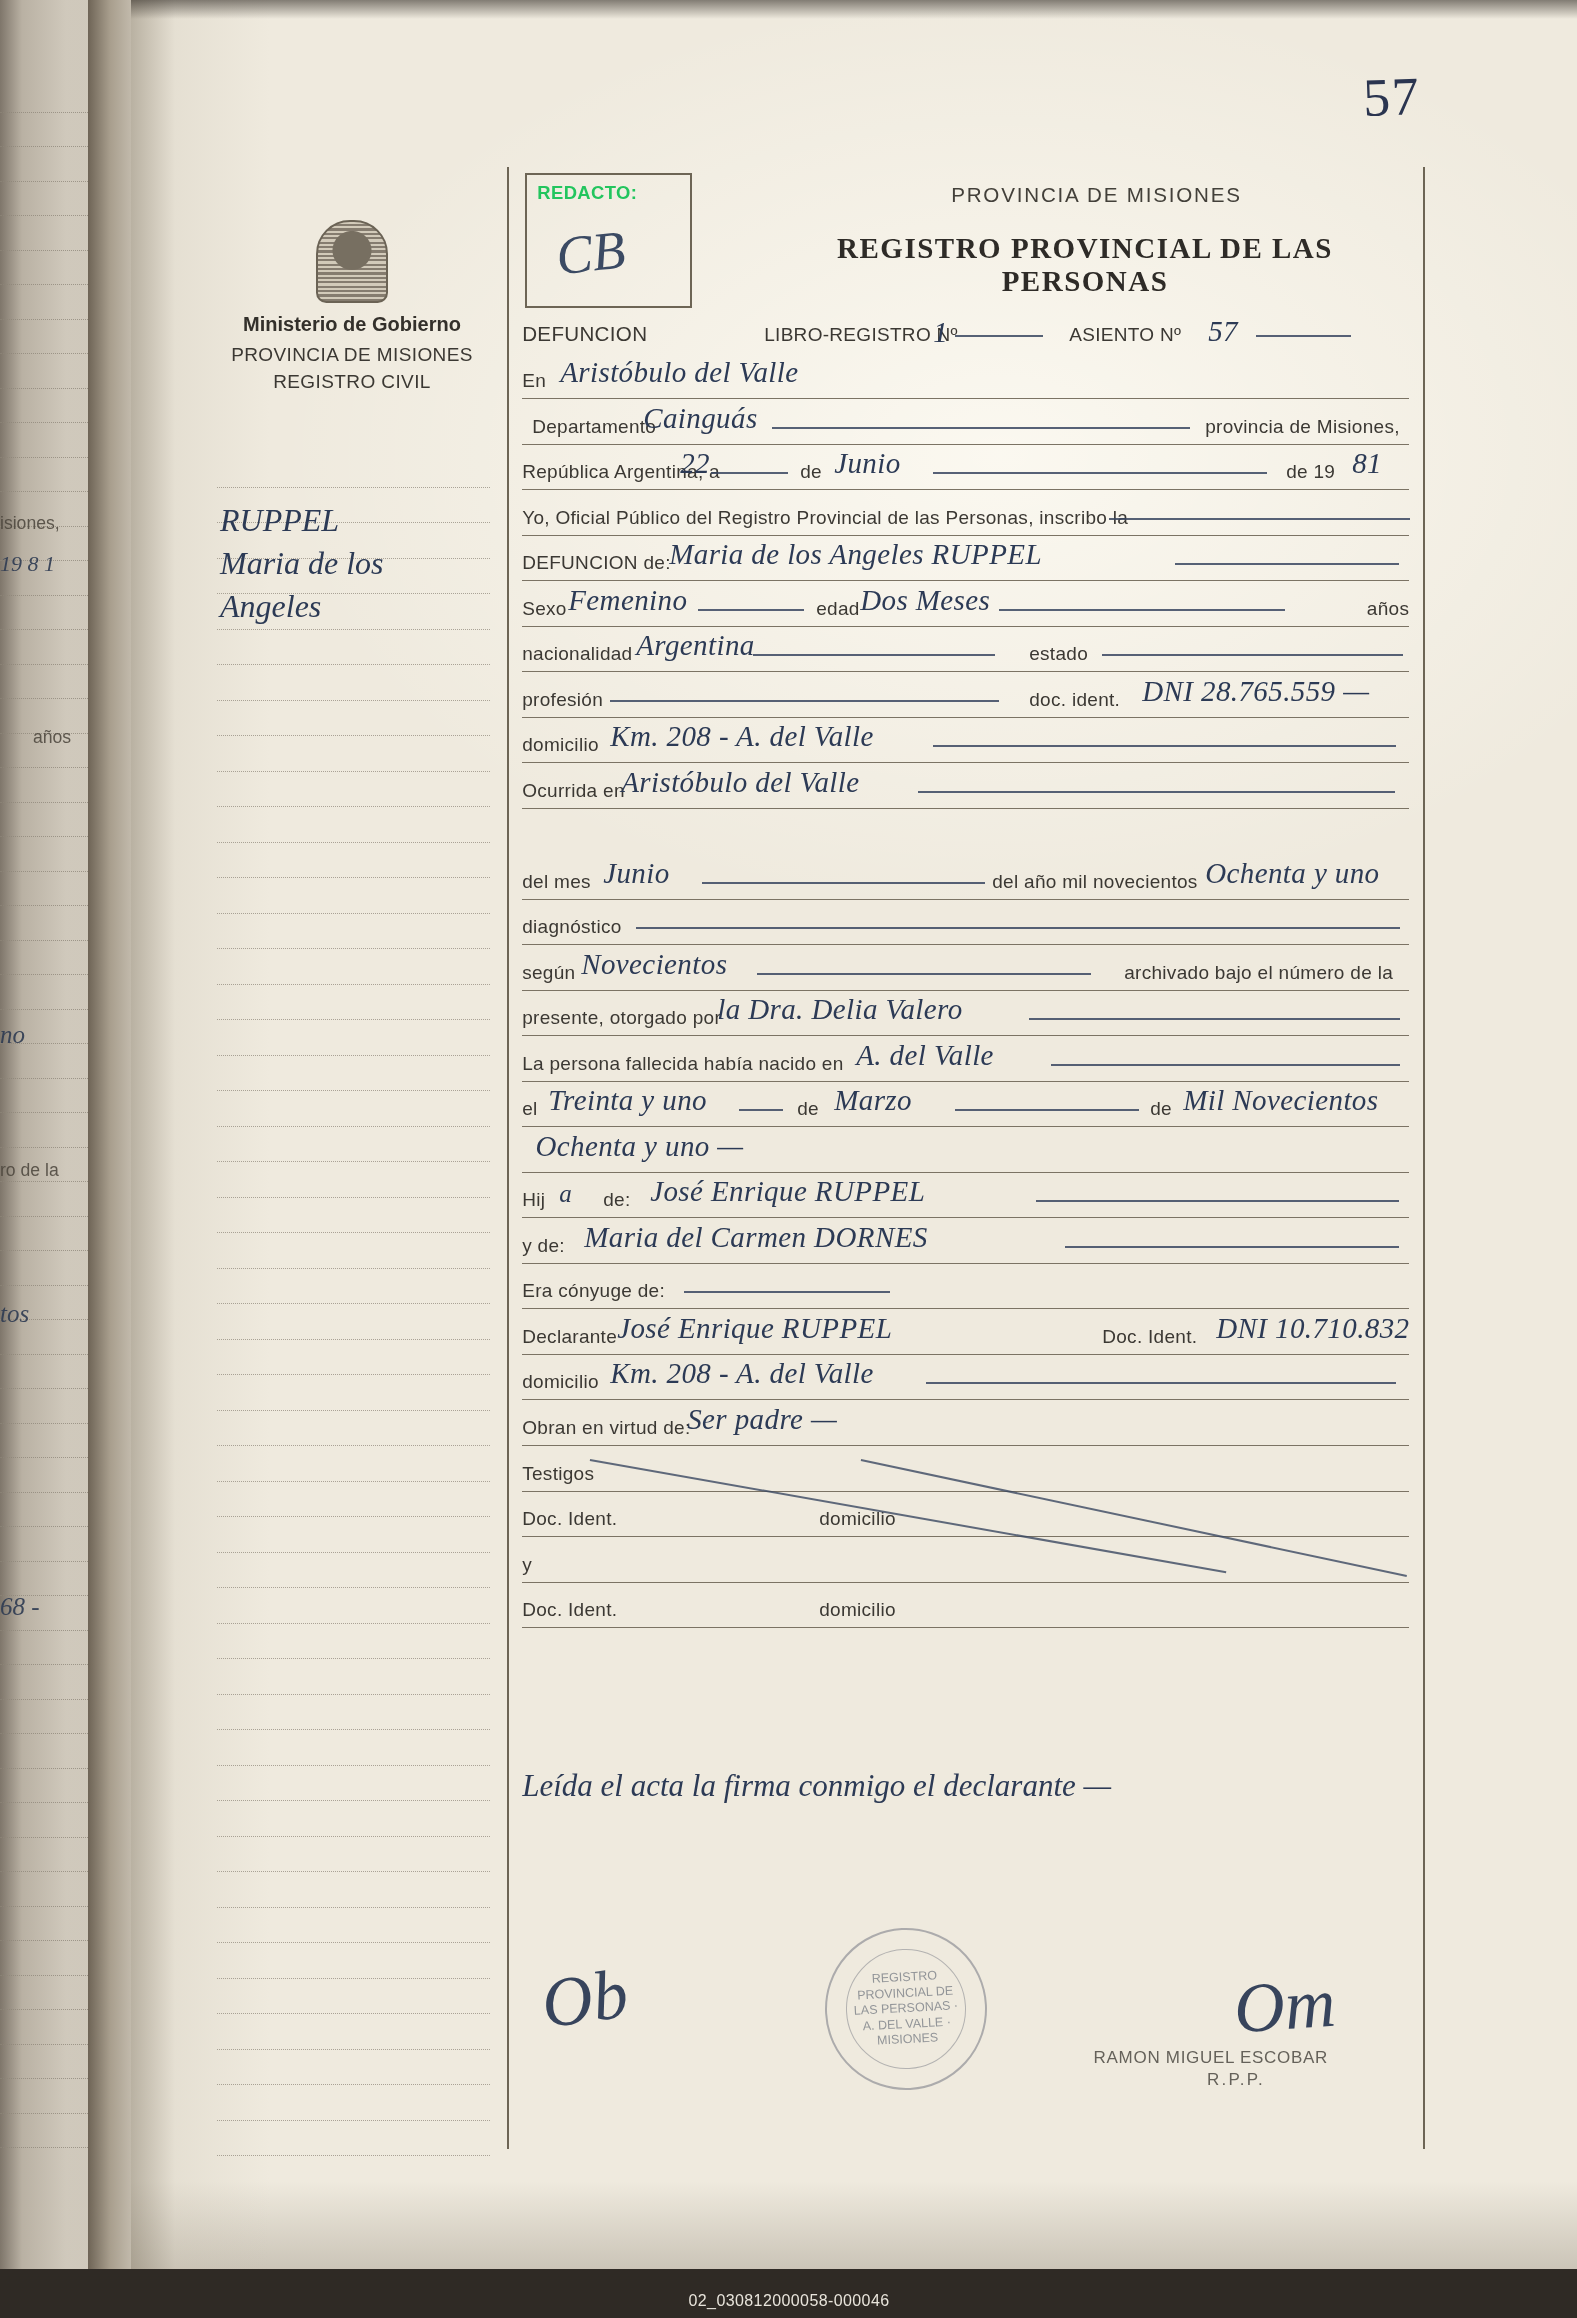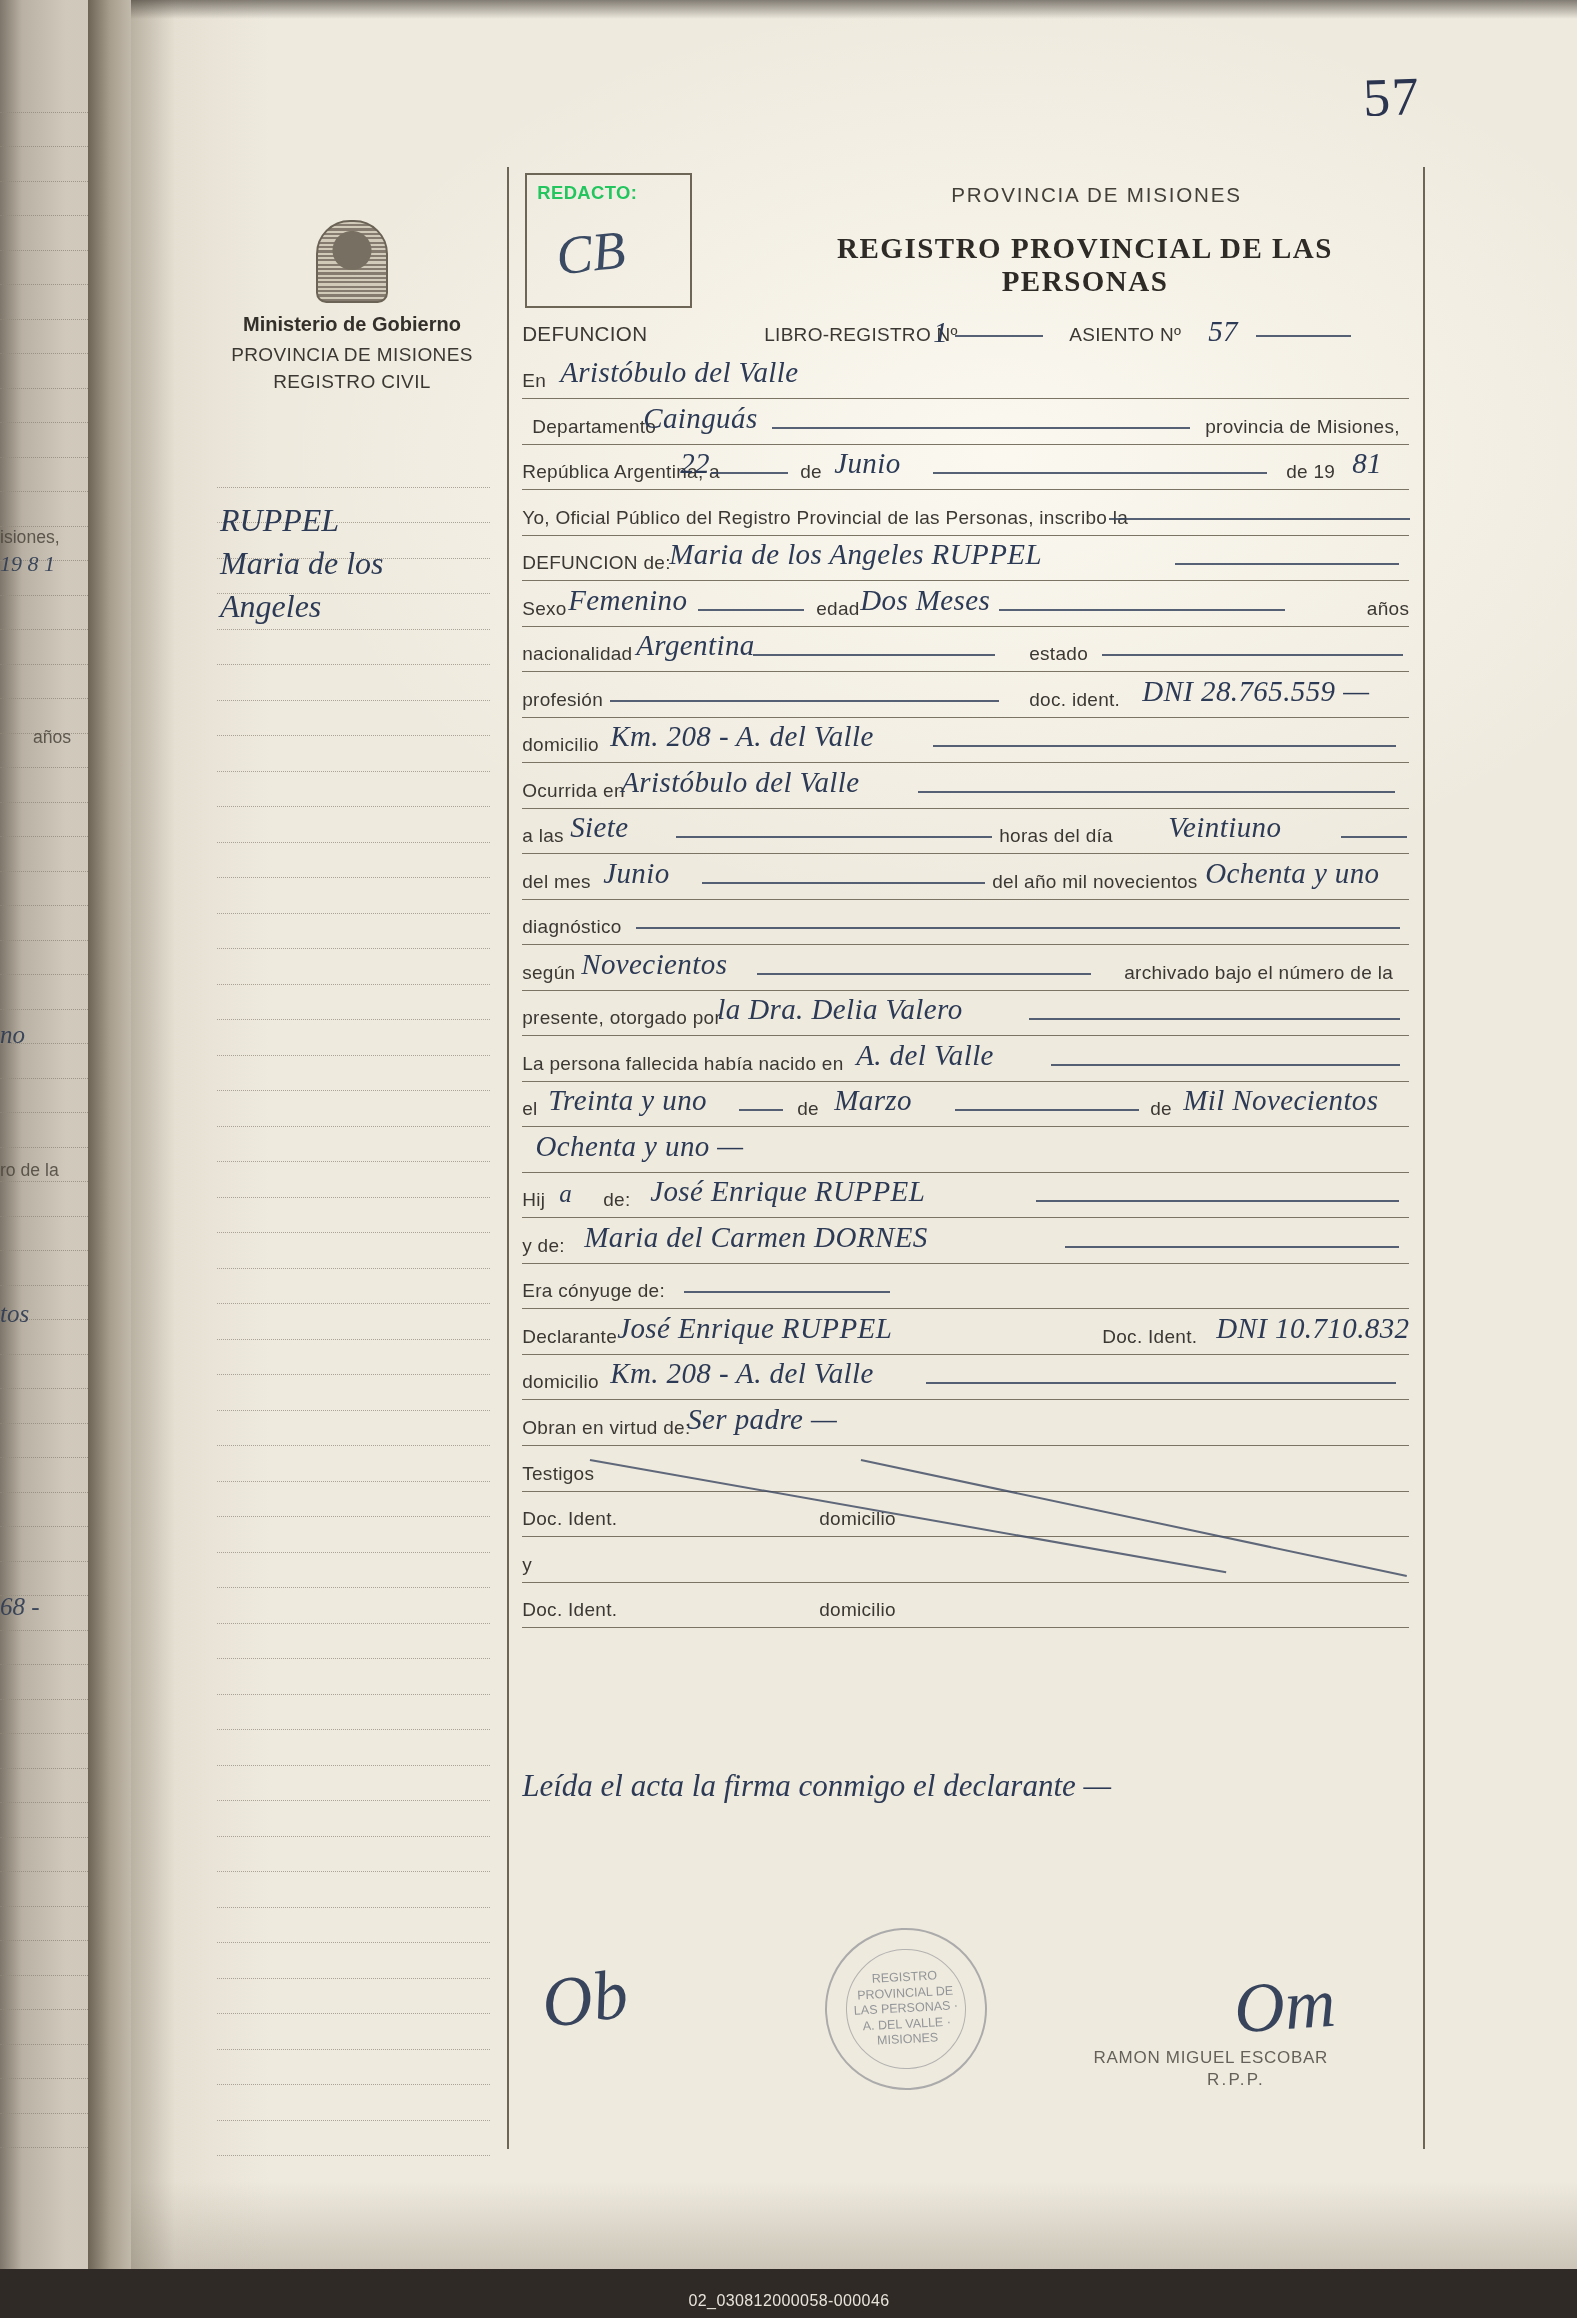--- a/index.html
+++ b/index.html
@@ -256,21 +256,21 @@
     <div class="lp-line"></div>
       <div class="lp-line"></div>
       <div class="lp-line"></div>
     <div class="lp-line"></div>
       <div class="lp-line"></div>
       <div class="lp-line"></div>
     <div class="lp-line"></div>
       <div class="lp-line"></div>
       <div class="lp-line"></div>
   </div>
-  <div class="lp-text" style="left:0; top:527px;">isiones,</div>
+  <div class="lp-text" style="left:0; top:513px;">isiones,</div>
   <div class="lp-text lp-hand" style="left:0; top:551px; font-size:22px;">19 8 1</div>
   <div class="lp-text" style="left:33px; top:727px;">años</div>
   <div class="lp-text lp-hand" style="left:0; top:1021px; font-size:25px;">no</div>
   <div class="lp-text" style="left:0; top:1160px;">ro de la</div>
   <div class="lp-text lp-hand" style="left:0; top:1300px; font-size:25px;">tos</div>
   <div class="lp-text lp-hand" style="left:0; top:1593px; font-size:25px;">68 -</div>
 
   <div class="gutter"></div>
   <div class="right-page"></div>
   <div class="page-shadow-top"></div>
@@ -423,28 +423,20 @@
         <div class="hand" style="left:88px;">Km. 208 - A. del Valle</div>
         <div class="dash" style="left:411px; width:463px;"></div>
       </div>
 
       <div class="row" style="top:595px;">
         <div class="lab" style="left:0;">Ocurrida en</div>
         <div class="hand" style="left:99px;">Aristóbulo del Valle</div>
         <div class="dash" style="left:396px; width:477px;"></div>
       </div>
 
-      <div class="row" style="top:640px;">
-        <div class="lab" style="left:0;">a las</div>
-        <div class="hand" style="left:48px;">Siete</div>
-        <div class="dash" style="left:154px; width:316px;"></div>
-        <div class="lab" style="left:477px;">horas del día</div>
-        <div class="hand" style="left:646px;">Veintiuno</div>
-        <div class="dash" style="left:819px; width:66px;"></div>
-      </div>
 
       <div class="row" style="top:686px;">
         <div class="lab" style="left:0;">del mes</div>
         <div class="hand" style="left:81px;">Junio</div>
         <div class="dash" style="left:180px; width:283px;"></div>
         <div class="lab" style="left:470px;text-align:right;">del año mil novecientos</div>
         <div class="hand" style="left:683px;">Ochenta y uno</div>
       </div>
 
       <div class="row" style="top:731px;">

